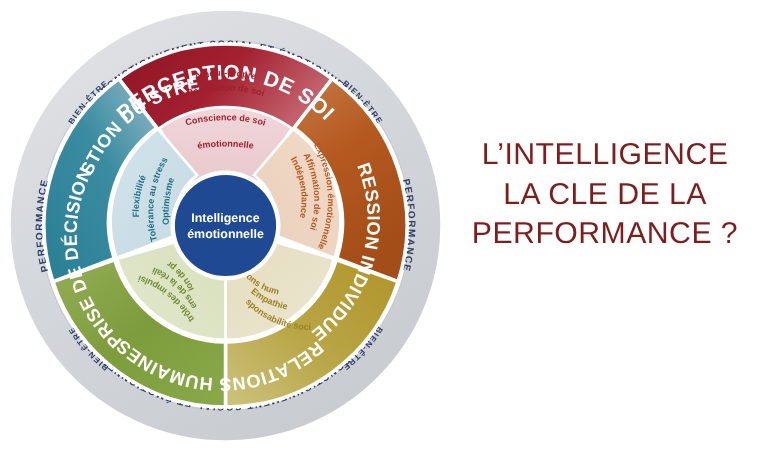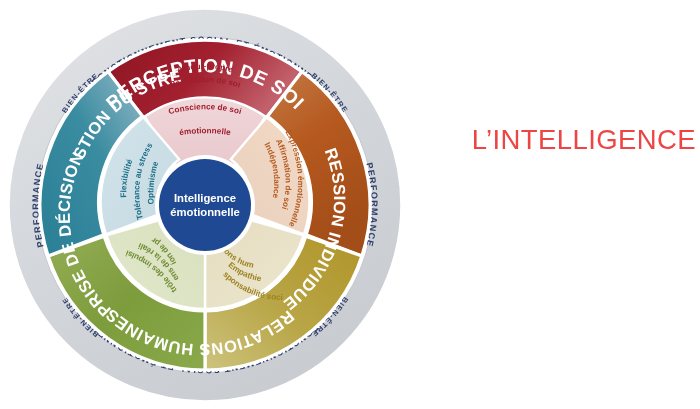--- a/index.html
+++ b/index.html
@@ -22,22 +22,22 @@
     height: 409px;
   }
   #wheel {
     display: block;
   }
   #title-block {
     position: absolute;
     left: 404px;
     top: 122px;
     width: 292px;
-    text-align: right;
-    color: #ef4444;
+    text-align: center;
+    color: #7f1d1d;
     font-family: "Liberation Sans", sans-serif;
     font-size: 27.5px;
     line-height: 1.31;
     letter-spacing: 0.4px;
     font-weight: 400;
   }
   .title-line {
     display: block;
     white-space: nowrap;
   }
@@ -318,13 +318,15 @@
   <circle cx="205" cy="205" r="50" fill="#ffffff"></circle>
   <circle cx="205" cy="205" r="46" fill="#1f4a93"></circle>
   <text x="205" y="202" class="center-text" text-anchor="middle">Intelligence</text>
   <text x="205" y="216" class="center-text" text-anchor="middle">émotionnelle</text>
 
 </svg>
 </div>
 
 <div id="title-block">
   <span class="title-line">L’INTELLIGENCE</span>
+  <span class="title-line">LA CLE DE LA</span>
+  <span class="title-line">PERFORMANCE ?</span>
 </div>
 
 </body></html>

